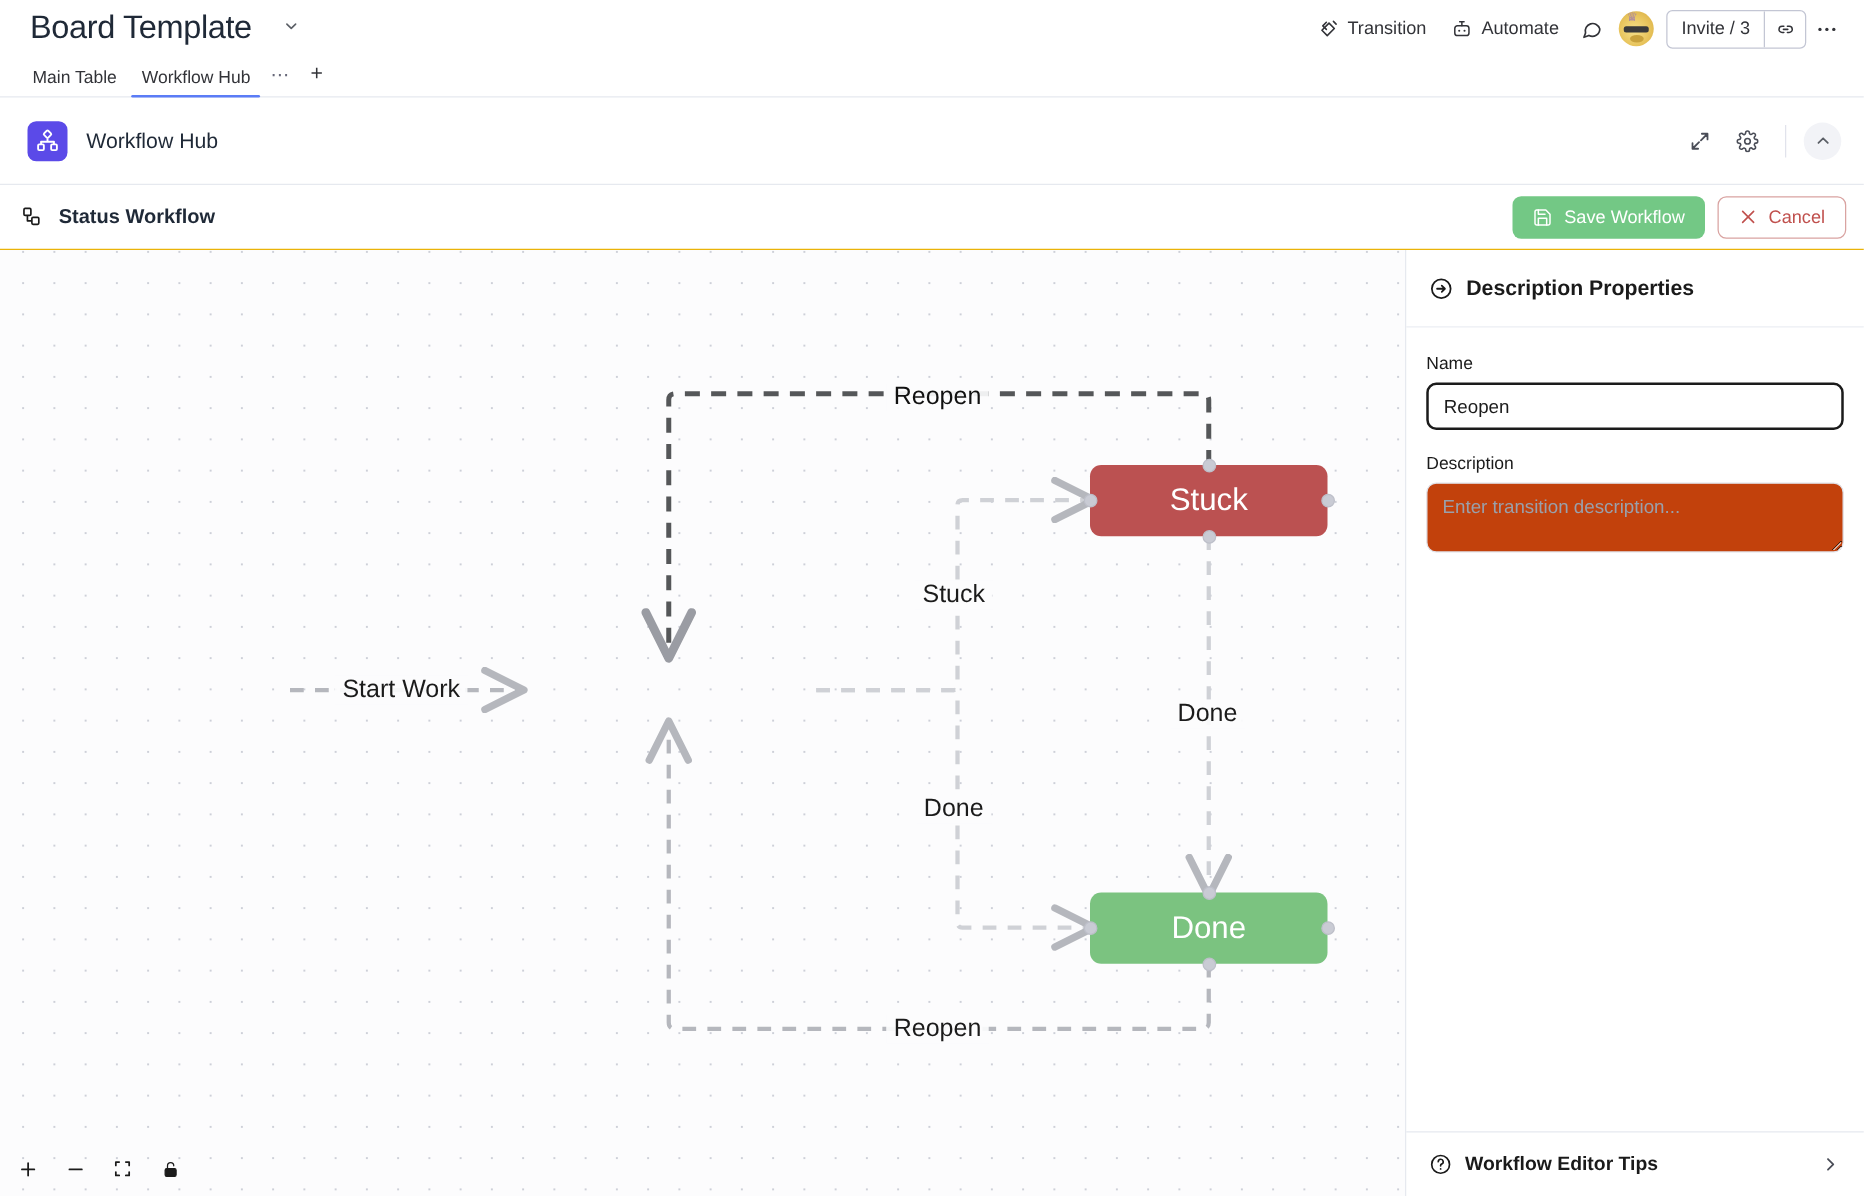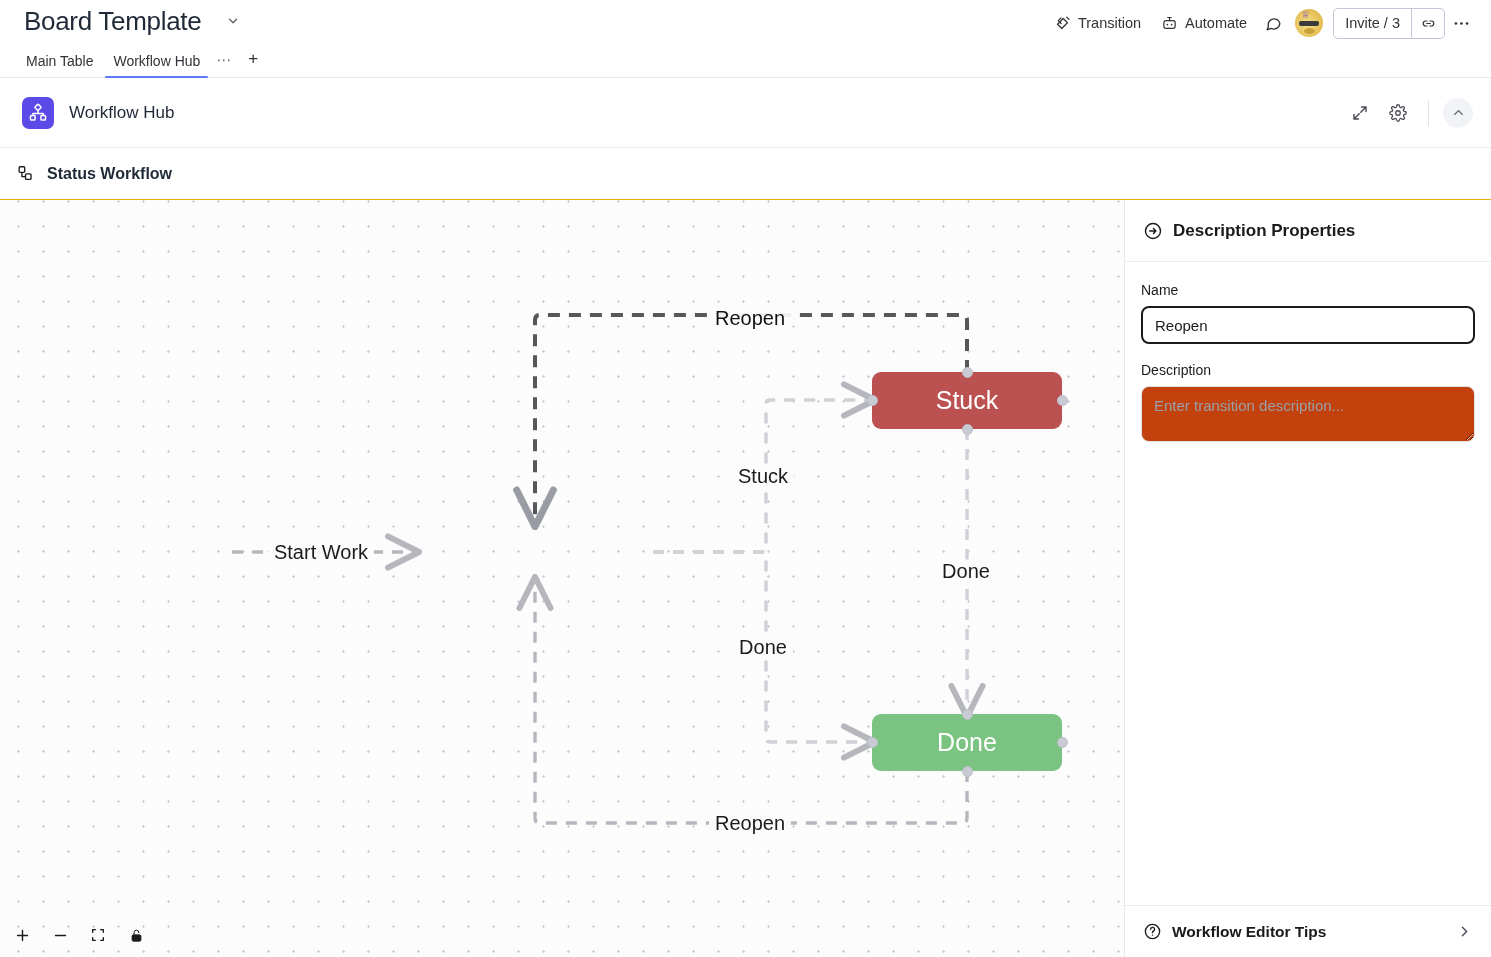--- a/index.html
+++ b/index.html
@@ -339,20 +339,40 @@
 
 <div class="subhdr">
   <span style="margin-left:8px">
     <svg class="ico" width="19" height="19" viewBox="0 0 24 24" fill="none" stroke="#1b1b1b" stroke-width="1.7" stroke-linejoin="round">
         <rect x="4" y="3.5" width="7" height="7" rx="1.2"></rect>
         <rect x="12" y="12.5" width="7" height="7" rx="1.2"></rect>
         <path d="M7.5 10.5v5.5h4.5"></path>
       </svg>
   </span>
   <div class="subhdr-title">Status Workflow</div>
+  <div class="subhdr-actions">
+    <button class="btn-save">
+      <span>
+        <svg class="ico" width="16" height="16" viewBox="0 0 24 24" fill="none" stroke="#ffffff" stroke-width="1.8" stroke-linecap="round" stroke-linejoin="round">
+            <path d="M19 21H5a2 2 0 0 1-2-2V5a2 2 0 0 1 2-2h11l5 5v11a2 2 0 0 1-2 2z"></path>
+            <polyline points="17 21 17 13 7 13 7 21"></polyline>
+            <polyline points="7 3 7 8 15 8"></polyline>
+          </svg>
+      </span>
+      <span>Save Workflow</span>
+    </button>
+    <button class="btn-cancel">
+      <span>
+        <svg class="ico" width="15" height="15" viewBox="0 0 24 24" fill="none" stroke="#c0504d" stroke-width="2.1" stroke-linecap="round">
+            <path d="M5 5l14 14M19 5L5 19"></path>
+          </svg>
+      </span>
+      <span>Cancel</span>
+    </button>
+  </div>
 </div>
 
 <div class="canvas">
 
   <svg class="flow-svg">
     <defs>
       <marker id="ah" viewBox="0 0 12 12" refX="10" refY="6" markerWidth="11" markerHeight="11" orient="auto-start-reverse">
         <path d="M1 1 L11 6 L1 11" fill="none" stroke="#b5b7bd" stroke-width="1.9" stroke-linecap="round" stroke-linejoin="round"></path>
       </marker>
       <marker id="ahd" viewBox="0 0 12 12" refX="10" refY="6" markerWidth="11" markerHeight="11" orient="auto-start-reverse">

